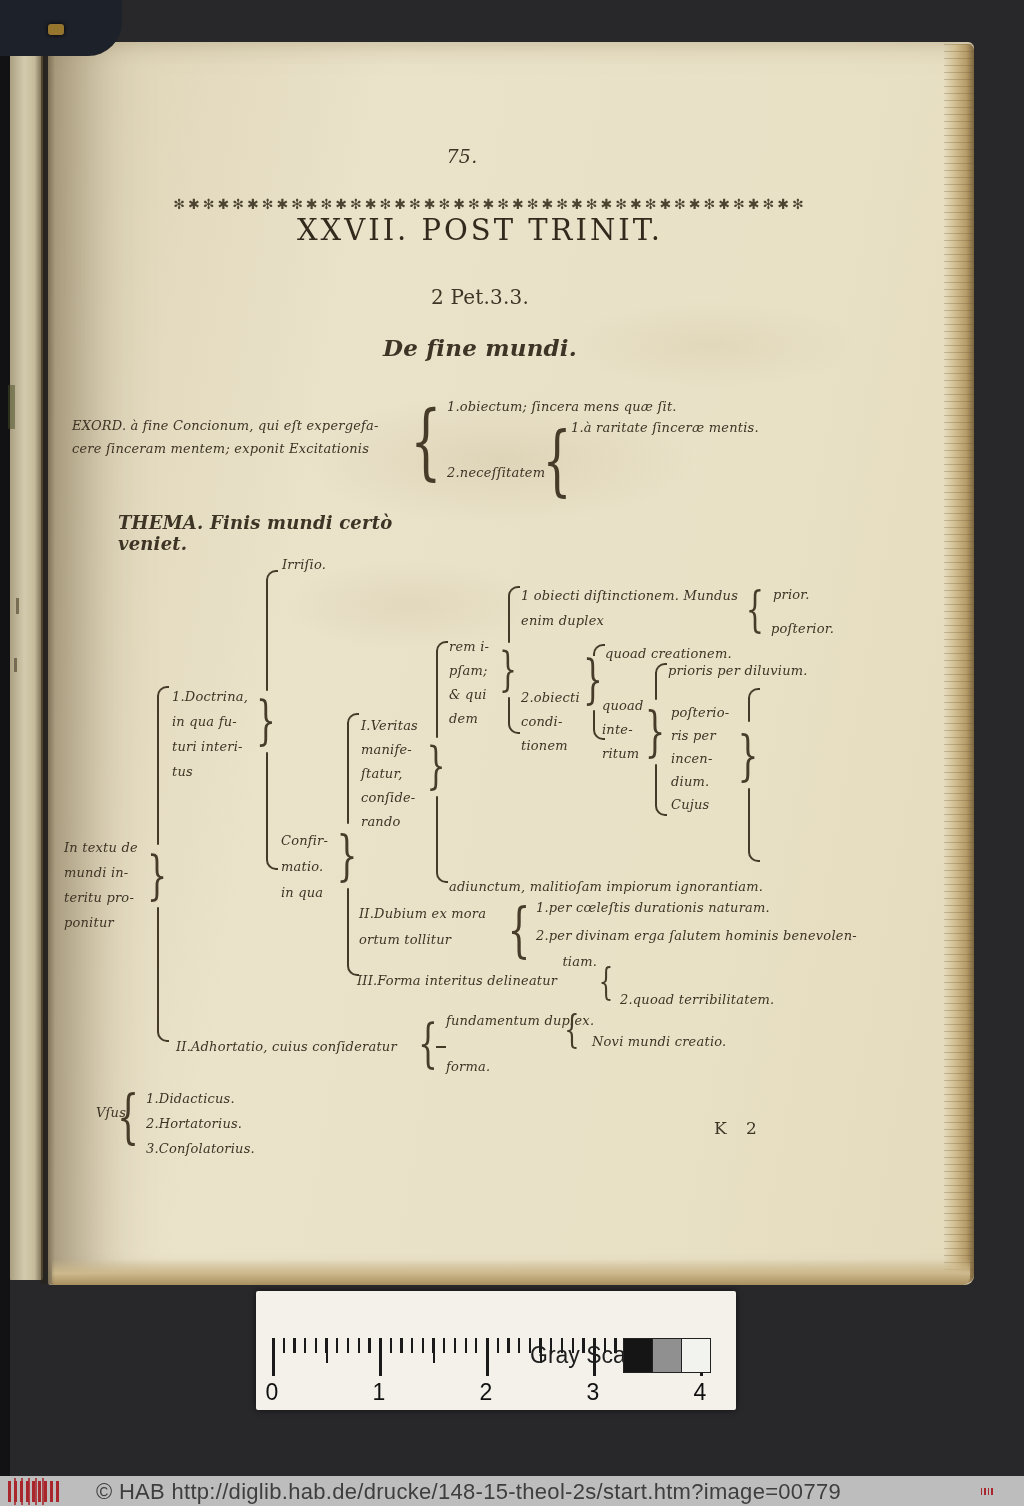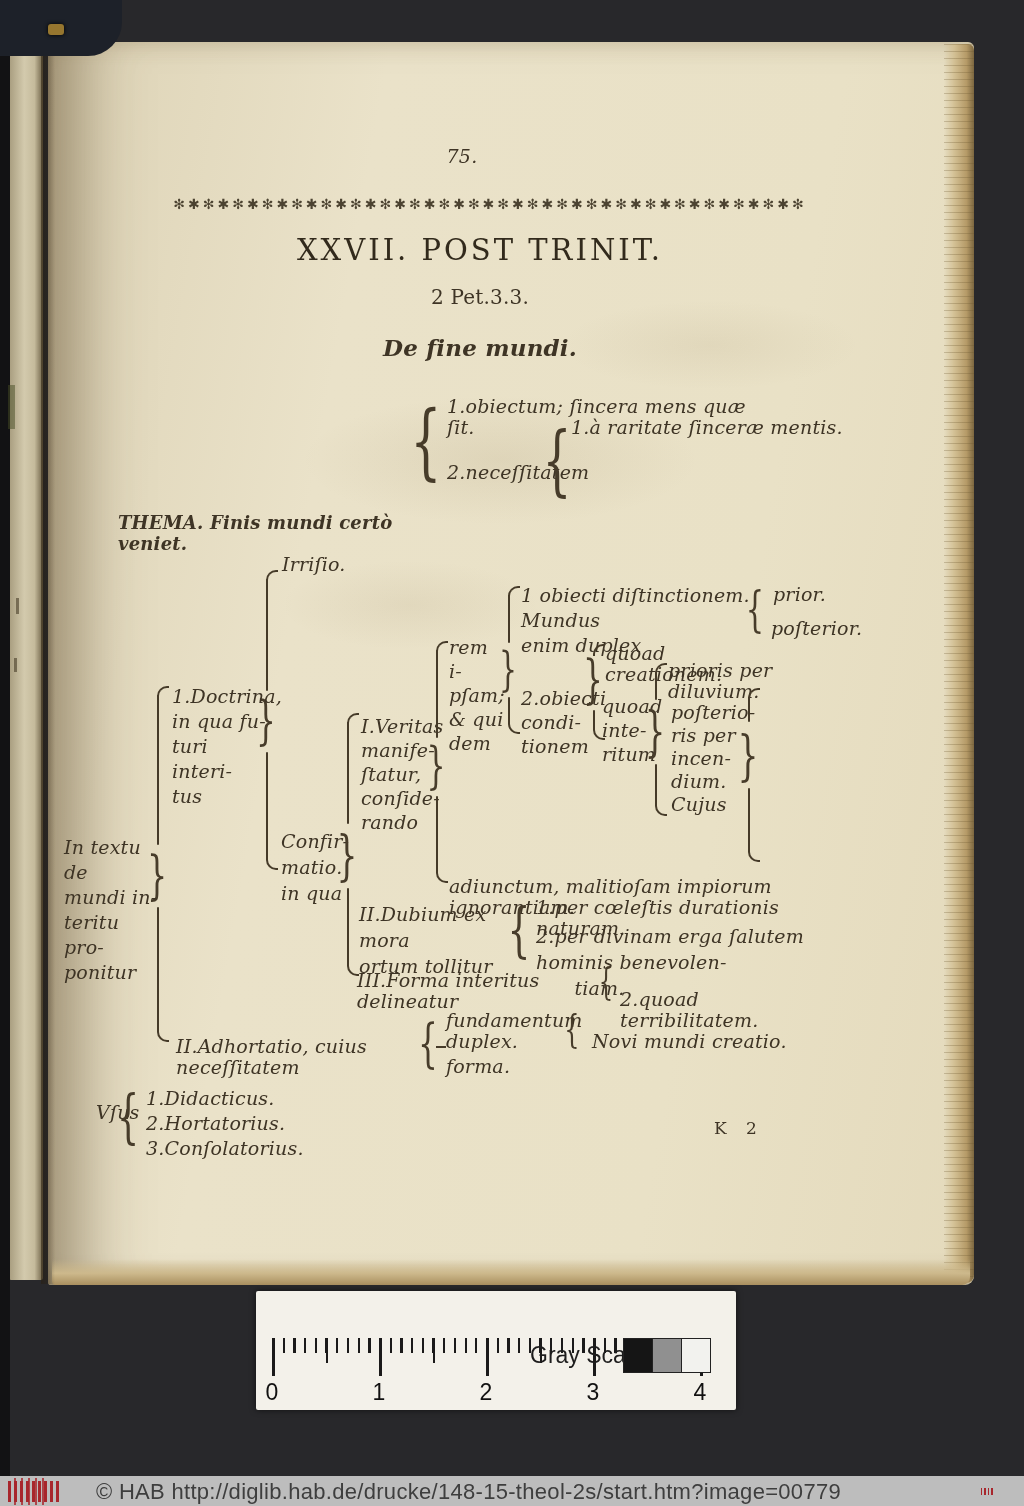--- a/index.html
+++ b/index.html
@@ -28,21 +28,21 @@
   .gutter{position:absolute;left:41px;top:36px;width:14px;height:1248px;
         background:linear-gradient(90deg,rgba(40,30,15,.55),rgba(40,30,15,0));}
   .leather{position:absolute;left:0;top:0;width:122px;height:56px;background:#1d2129;
         border-radius:0 0 34px 0;}
   .clasp{position:absolute;left:48px;top:24px;width:16px;height:11px;background:#96762f;
         border-radius:3px;box-shadow:0 0 4px #000;}
   .ghost{position:absolute;border-radius:50%;pointer-events:none;}
   .mark{position:absolute;background:rgba(60,50,30,.55);filter:blur(.6px);}
   
   .t{position:absolute;font-family:"DejaVu Serif",serif;font-style:italic;color:#3e3425;
-     font-size:19px;line-height:21px;white-space:pre-line;letter-spacing:.2px;}
+     font-size:13px;line-height:21px;white-space:pre-line;letter-spacing:.2px;}
   .rm{font-style:normal;}
   .c{text-align:center;}
   .lh20{line-height:20px}.lh23{line-height:23px}.lh24{line-height:24px}
   .lh25{line-height:25px}.lh26{line-height:26px}
   .title{font-size:29px;letter-spacing:3px;color:#322a1c;font-style:normal;}
   .ornament{font-family:"DejaVu Sans",sans-serif;font-style:normal;font-size:14px;
      letter-spacing:3px;color:#4c4331;white-space:nowrap;}
   
   .vl{position:absolute;width:0;border-left:2.6px solid #453a28;border-radius:2px;}
   .hkt{position:absolute;width:10px;height:10px;border-left:2.6px solid #453a28;
@@ -94,24 +94,26 @@
   <div class="clasp"></div>
   <div class="mark" style="left:16px;top:598px;width:3px;height:16px"></div>
   <div class="mark" style="left:14px;top:658px;width:3px;height:14px"></div>
   <div class="mark" style="left:8px;top:385px;width:7px;height:44px;background:rgba(70,75,35,.5)"></div>
   <div class="ghost" style="left:300px;top:395px;width:400px;height:130px;background:radial-gradient(ellipse,rgba(140,118,78,.12),transparent 70%)"></div>
   <div class="ghost" style="left:280px;top:560px;width:260px;height:90px;background:radial-gradient(ellipse,rgba(140,118,78,.09),transparent 70%)"></div>
   <div class="ghost" style="left:560px;top:300px;width:300px;height:90px;background:radial-gradient(ellipse,rgba(140,118,78,.09),transparent 70%)"></div>
 
   <div class="t rm c" style="left:412px;top:146px;width:100px;font-size:19px;font-style:italic">75.</div>
   <div class="t ornament c" style="left:90px;top:194px;width:800px">✻✱✻✱✻✱✻✱✻✱✻✱✻✱✻✱✻✱✻✱✻✱✻✱✻✱✻✱✻✱✻✱✻✱✻✱✻✱✻✱✻✱✻</div>
-  <div class="t title c" style="left:250px;top:240px;width:460px">XXVII. POST TRINIT.</div>
+  <div class="t title c" style="left:250px;top:220px;width:460px">XXVII. POST TRINIT.</div>
   <div class="t rm c" style="left:380px;top:287px;width:200px;font-size:20px">2 Pet.3.3.</div>
   <div class="t c" style="left:360px;top:337px;width:240px;font-size:23px;font-weight:600">De fine mundi.</div>
 
+  <div class="t lh23" style="left:72px;top:414px;width:345px">EXORD. à fine Concionum, qui eſt expergefa-
+cere ſinceram mentem; exponit Excitationis</div>
   <div class="brace" style="left:412px;top:392px;height:100px;font-size:82px;line-height:100px">{</div>
   <div class="t" style="left:447px;top:396px;width:300px">1.obiectum; ſincera mens quæ ſit.</div>
   <div class="t" style="left:447px;top:462px;width:160px">2.neceſſitatem</div>
   <div class="brace" style="left:543px;top:414px;height:92px;font-size:76px;line-height:92px">{</div>
   <div class="t" style="left:571px;top:417px;width:300px">1.à raritate ſinceræ mentis.</div>
 
   <div class="t" style="left:118px;top:512px;width:340px;font-size:18px;font-weight:600">THEMA.  Finis mundi certò veniet.</div>
 
   <i class="hkt" style="left:157px;top:686px"></i>
   <i class="vl" style="left:157px;top:695px;height:150px"></i>
@@ -206,21 +208,21 @@
 ortum tollitur</div>
   <div class="brace" style="left:505px;top:893px;height:72px;font-size:60px;line-height:72px">{</div>
   <div class="t" style="left:536px;top:897px;width:300px">1.per cœleſtis durationis naturam.</div>
   <div class="t lh26" style="left:536px;top:923px;width:340px">2.per divinam erga ſalutem hominis benevolen-
   tiam.</div>
 
   <div class="t" style="left:357px;top:970px;width:250px">III.Forma interitus delineatur</div>
   <div class="brace" style="left:592px;top:958px;height:46px;font-size:38px;line-height:46px">{</div>
   <div class="t" style="left:620px;top:989px;width:190px">2.quoad terribilitatem.</div>
 
-  <div class="t" style="left:176px;top:1036px;width:260px">II.Adhortatio, cuius neceſſitatem</div>
+  <div class="t" style="left:176px;top:1036px;width:260px">II.Adhortatio, cuius conſideratur</div>
   <div class="brace" style="left:414px;top:1012px;height:62px;font-size:52px;line-height:62px">{</div>
   <div class="dash" style="left:436px;top:1046px;width:10px"></div>
   <div class="t" style="left:446px;top:1010px;width:180px">fundamentum duplex.</div>
   <div class="brace" style="left:558px;top:1004px;height:48px;font-size:40px;line-height:48px">{</div>
   <div class="t" style="left:592px;top:1031px;width:200px">Novi mundi creatio.</div>
   <div class="t" style="left:446px;top:1056px;width:80px">forma.</div>
 
   <div class="t" style="left:96px;top:1102px;width:60px">Vſus</div>
   <div class="brace" style="left:114px;top:1082px;height:70px;font-size:58px;line-height:70px">{</div>
   <div class="t lh25" style="left:146px;top:1086px;width:170px">1.Didacticus.

